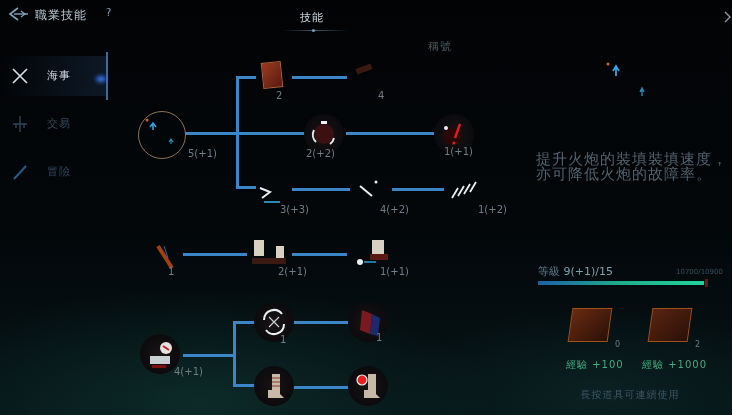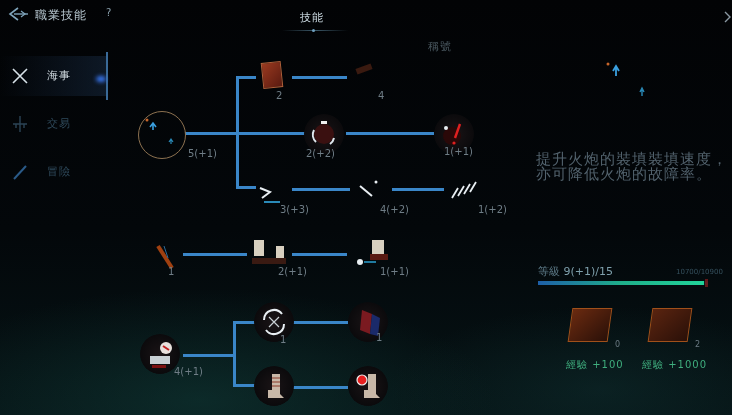--- a/index.html
+++ b/index.html
@@ -281,13 +281,14 @@
     <span class="cnt">0</span>
   </div>
   <div class="abs book-lbl" style="left:38px;top:318px;">經驗 +100</div>
 
   <div class="abs book" style="left:118px;top:264px;">
     <div style="position:absolute;left:4px;top:4px;width:40px;height:34px;background:linear-gradient(135deg,#5a2410,#2a1008);border:1px solid #a0501a;transform:skewX(-8deg);"></div>
     <span class="cnt">2</span>
   </div>
   <div class="abs book-lbl" style="left:114px;top:318px;">經驗 +1000</div>
 
+  <div class="abs hint">長按道具可連續使用</div>
 </div>
 
 </body></html>

